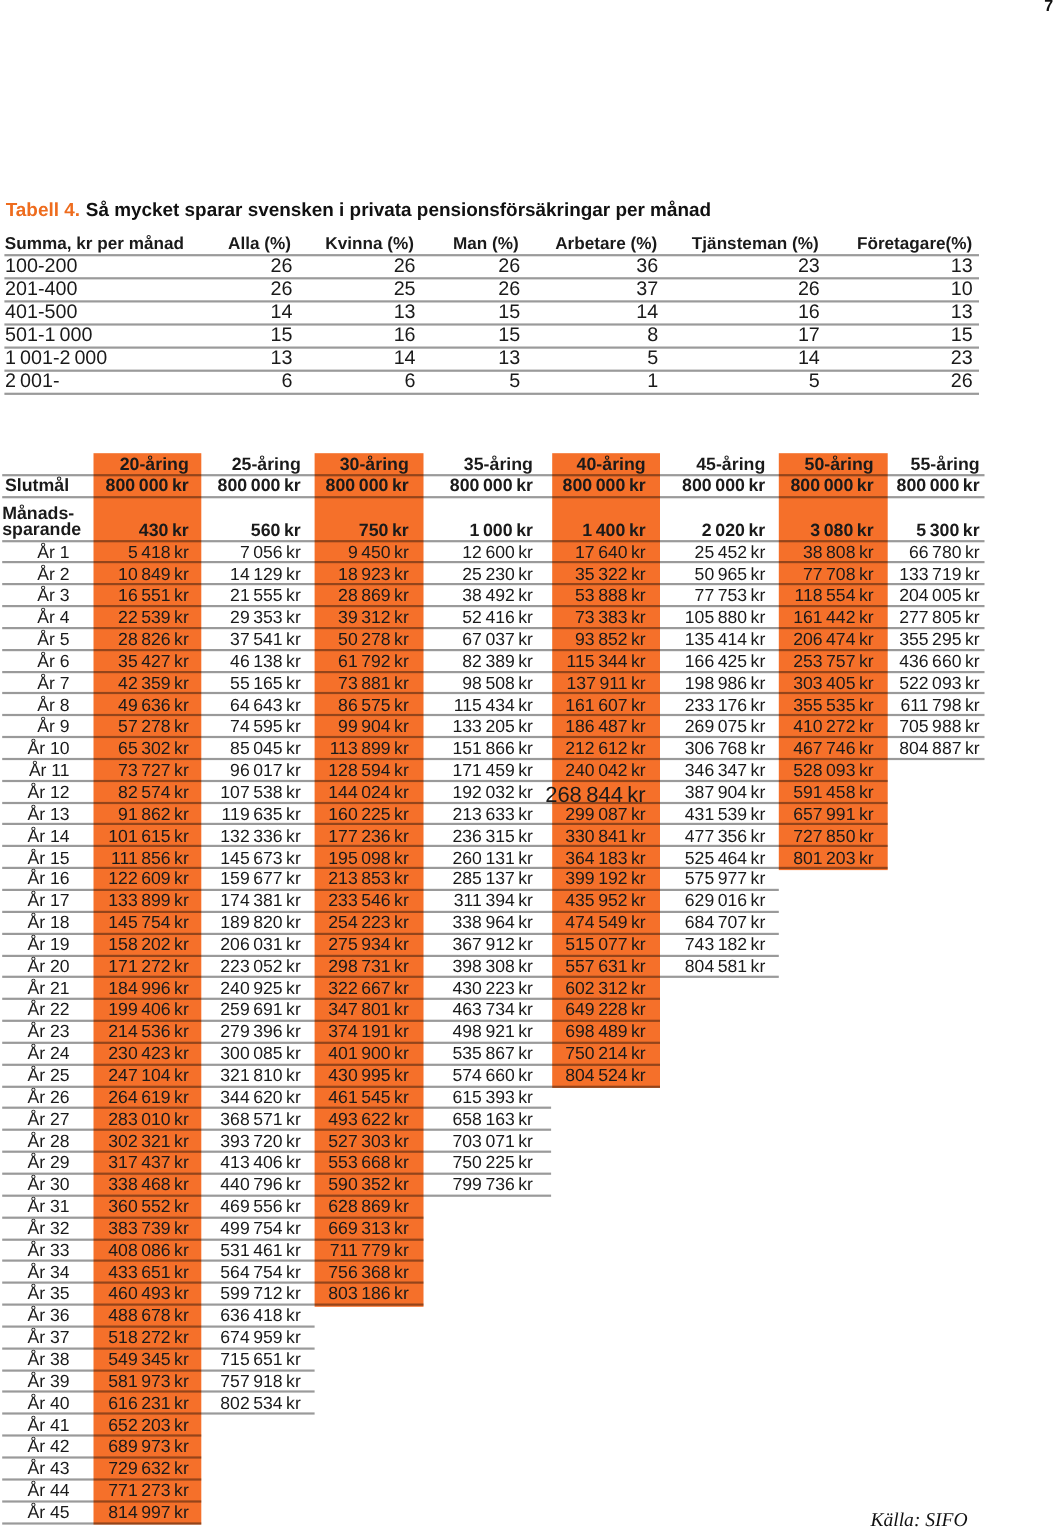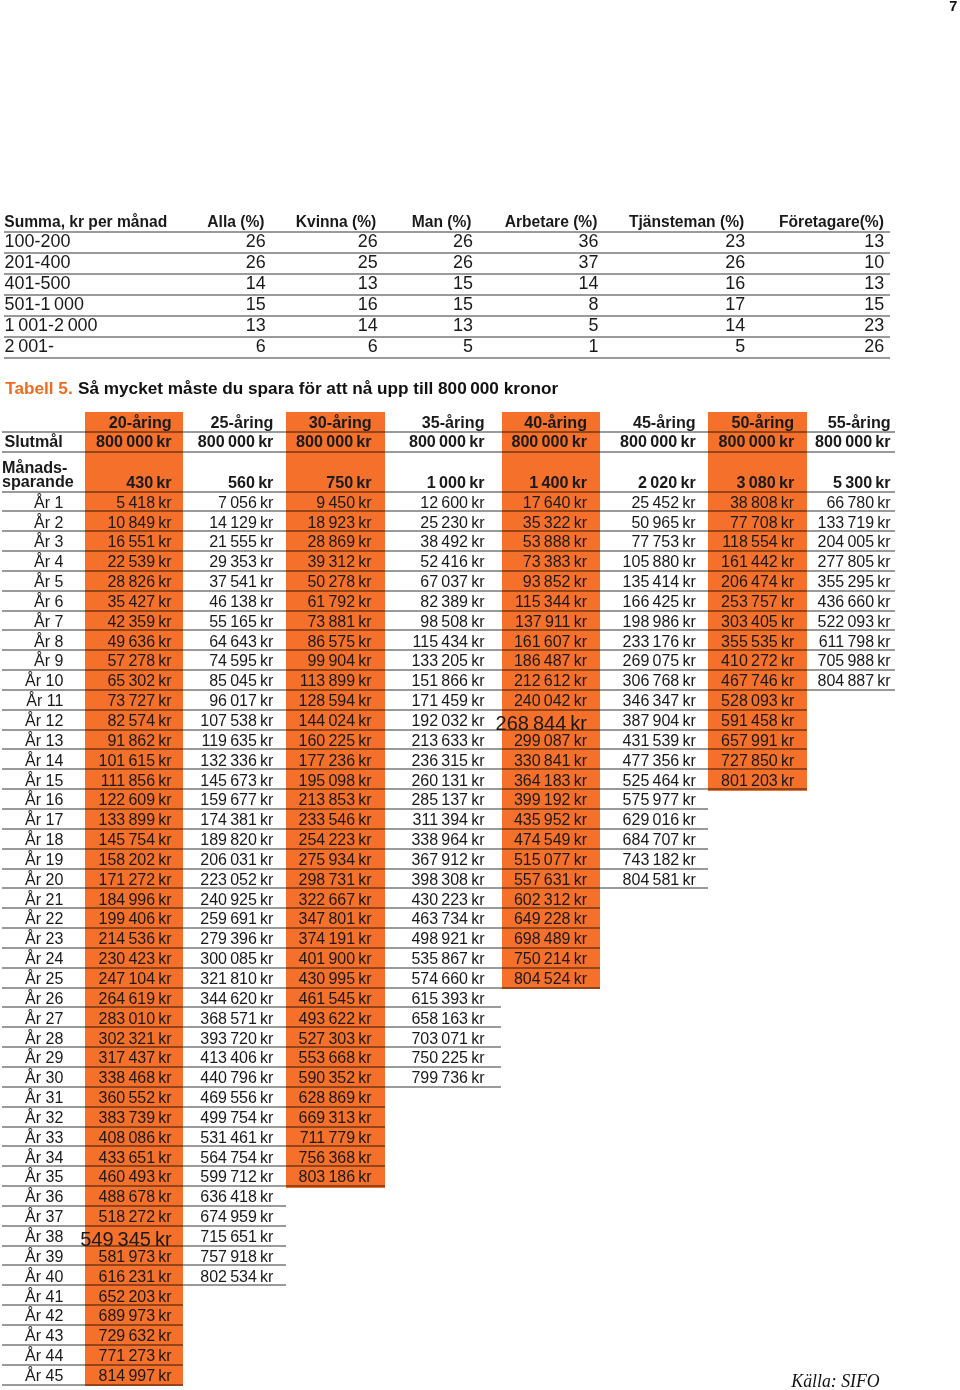--- a/index.html
+++ b/index.html
@@ -22,20 +22,21 @@
   .cell { position:absolute; white-space:nowrap; line-height:1; }
   .r { text-align:right; }
   .source { position:absolute; font-family:"Liberation Serif", serif;
             font-style:italic; font-size:17.8px; color:#111; line-height:1; }
 </style>
 </head>
 <body>
 
 <div class="sheet">
 <div class="page-num">7</div>
+<div class="thead" style="left:5.2px;top:181.72px;"><span class="lbl">Tabell 4.</span><span style="display:inline-block;width:5.3px"></span><span class="ttl">Så mycket sparar svensken i privata pensionsförsäkringar per månad</span></div>
 <div>
 <div class="cell" style="left:4.3px;top:213.95px;font-size:15.60px;font-weight:bold;">Summa, kr per månad</div>
 <div class="cell r" style="right:695.50px;top:213.95px;font-size:15.60px;font-weight:bold;">Alla (%)</div>
 <div class="cell r" style="right:583.70px;top:213.95px;font-size:15.60px;font-weight:bold;">Kvinna (%)</div>
 <div class="cell r" style="right:488.50px;top:213.95px;font-size:15.60px;font-weight:bold;">Man (%)</div>
 <div class="cell r" style="right:362.60px;top:213.95px;font-size:15.60px;font-weight:bold;">Arbetare (%)</div>
 <div class="cell r" style="right:215.80px;top:213.95px;font-size:15.60px;font-weight:bold;">Tjänsteman (%)</div>
 <div class="cell r" style="right:76.10px;top:213.95px;font-size:15.60px;font-weight:bold;">Företagare(%)</div>
 <div class="rule" style="left:3.8px;top:231px;width:886.1px;"></div>
 <div class="rule" style="left:3.8px;top:252px;width:886.1px;"></div>
@@ -80,21 +81,20 @@
 <div class="cell r" style="right:214.70px;top:317.34px;font-size:17.95px;">14</div>
 <div class="cell r" style="right:75.70px;top:317.34px;font-size:17.95px;">23</div>
 <div class="cell" style="left:4.6px;top:338.40px;font-size:17.95px;">2 001-</div>
 <div class="cell r" style="right:694.20px;top:338.40px;font-size:17.95px;">6</div>
 <div class="cell r" style="right:582.20px;top:338.40px;font-size:17.95px;">6</div>
 <div class="cell r" style="right:487.00px;top:338.40px;font-size:17.95px;">5</div>
 <div class="cell r" style="right:361.60px;top:338.40px;font-size:17.95px;">1</div>
 <div class="cell r" style="right:214.70px;top:338.40px;font-size:17.95px;">5</div>
 <div class="cell r" style="right:75.70px;top:338.40px;font-size:17.95px;">26</div>
 </div>
-<div class="thead" style="left:5.2px;top:379.92px;"><span class="lbl">Tabell 5.</span><span style="display:inline-block;width:5.3px"></span><span class="ttl">Så mycket måste du spara för att nå upp till 800 000 kronor</span></div>
 <div>
 <div class="swatch" style="left:84.6px;top:412.0px;width:98.7px;height:974.0px;"></div>
 <div class="swatch" style="left:286.2px;top:412.0px;width:98.6px;height:775.5px;"></div>
 <div class="swatch" style="left:501.5px;top:412.0px;width:98.3px;height:577.0px;"></div>
 <div class="swatch" style="left:708.4px;top:412.0px;width:98.3px;height:378.6px;"></div>
 <div class="rule" style="left:1.8px;top:431px;width:893.0px;"></div>
 <div class="rule" style="left:1.8px;top:451px;width:893.0px;"></div>
 <div class="rule" style="left:1.8px;top:491px;width:893.0px;"></div>
 <div class="rule" style="left:1.8px;top:510px;width:893.0px;"></div>
 <div class="rule" style="left:1.8px;top:530px;width:893.0px;"></div>
@@ -410,21 +410,21 @@
 <div class="cell r" style="right:788.40px;top:1169.48px;font-size:16.00px;">460 493 kr</div>
 <div class="cell r" style="right:686.60px;top:1169.48px;font-size:16.00px;">599 712 kr</div>
 <div class="cell r" style="right:588.40px;top:1169.48px;font-size:16.00px;">803 186 kr</div>
 <div class="cell r" style="right:896.70px;top:1189.32px;font-size:16.00px;">År 36</div>
 <div class="cell r" style="right:788.40px;top:1189.32px;font-size:16.00px;">488 678 kr</div>
 <div class="cell r" style="right:686.60px;top:1189.32px;font-size:16.00px;">636 418 kr</div>
 <div class="cell r" style="right:896.70px;top:1209.17px;font-size:16.00px;">År 37</div>
 <div class="cell r" style="right:788.40px;top:1209.17px;font-size:16.00px;">518 272 kr</div>
 <div class="cell r" style="right:686.60px;top:1209.17px;font-size:16.00px;">674 959 kr</div>
 <div class="cell r" style="right:896.70px;top:1229.02px;font-size:16.00px;">År 38</div>
-<div class="cell r" style="right:788.40px;top:1229.02px;font-size:20px;">549 345 kr</div>
+<div class="cell r" style="right:788.40px;top:1229.02px;font-size:16.00px;">549 345 kr</div>
 <div class="cell r" style="right:686.60px;top:1229.02px;font-size:16.00px;">715 651 kr</div>
 <div class="cell r" style="right:896.70px;top:1248.86px;font-size:16.00px;">År 39</div>
 <div class="cell r" style="right:788.40px;top:1248.86px;font-size:16.00px;">581 973 kr</div>
 <div class="cell r" style="right:686.60px;top:1248.86px;font-size:16.00px;">757 918 kr</div>
 <div class="cell r" style="right:896.70px;top:1268.71px;font-size:16.00px;">År 40</div>
 <div class="cell r" style="right:788.40px;top:1268.71px;font-size:16.00px;">616 231 kr</div>
 <div class="cell r" style="right:686.60px;top:1268.71px;font-size:16.00px;">802 534 kr</div>
 <div class="cell r" style="right:896.70px;top:1288.55px;font-size:16.00px;">År 41</div>
 <div class="cell r" style="right:788.40px;top:1288.55px;font-size:16.00px;">652 203 kr</div>
 <div class="cell r" style="right:896.70px;top:1308.40px;font-size:16.00px;">År 42</div>

